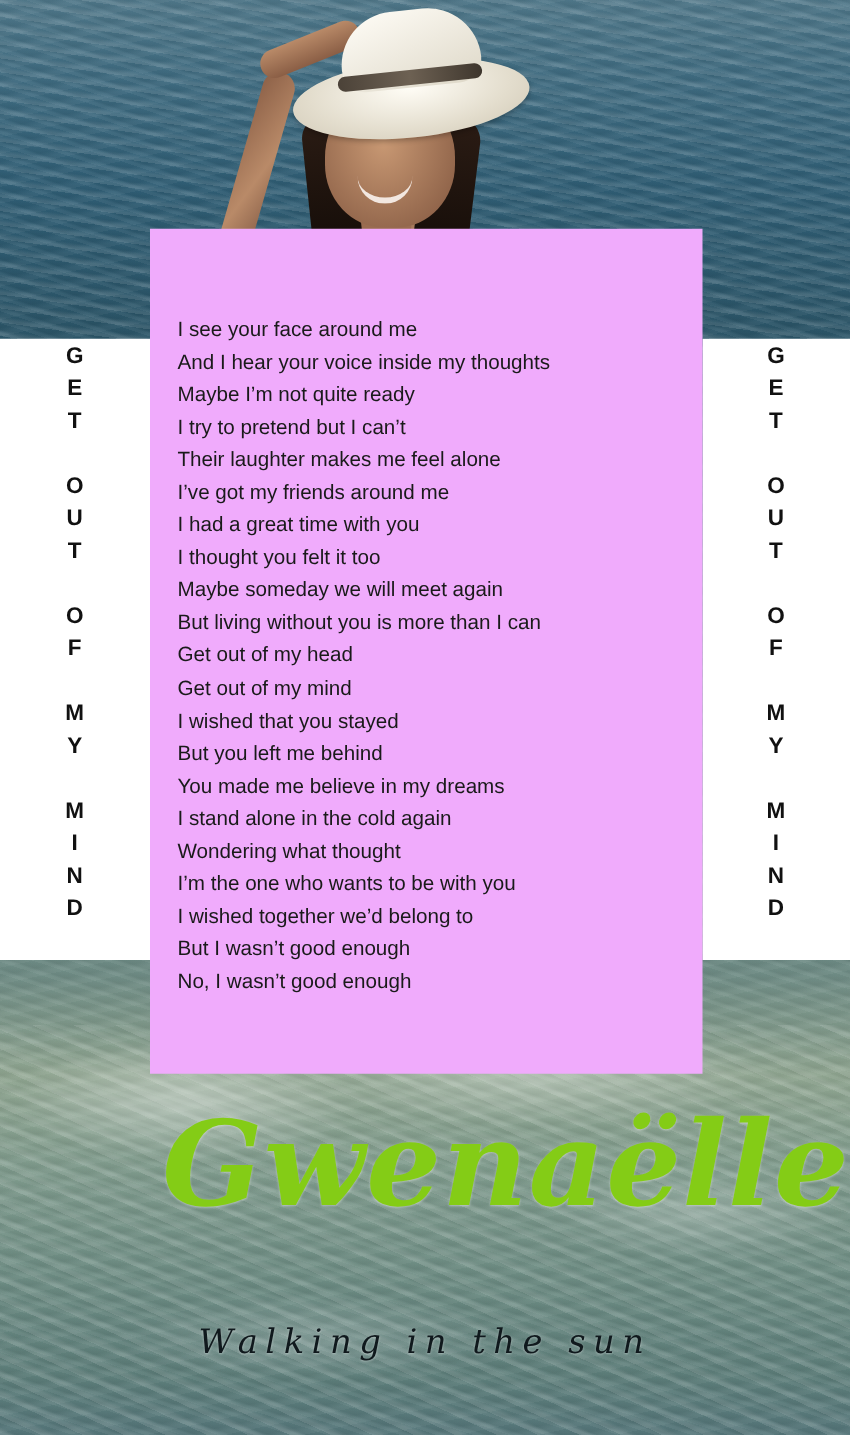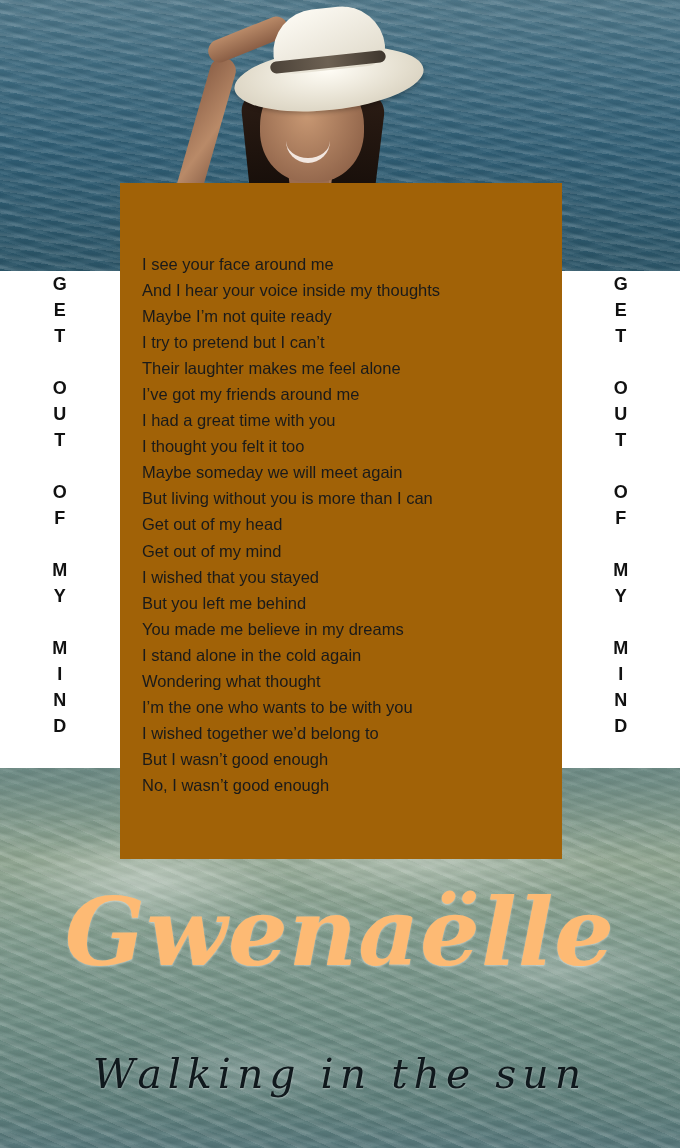--- a/index.html
+++ b/index.html
@@ -218,21 +218,21 @@
     transform: rotate(-12deg);
   }
 
   
   .lyrics-panel {
     position: absolute;
     left: 120px;
     top: 183px;
     width: 442px;
     height: 676px;
-    background: #a16207;
+    background: #f0abfc;
   }
   .lyrics-list {
     position: absolute;
     left: 22px;
     top: 68px;
     right: 10px;
     margin: 0;
     padding: 0;
     list-style: none;
   }
@@ -269,39 +269,39 @@
     letter-spacing: 0.5px;
   }
   .vgap { height: 26px; }
 
   
   .artist-name {
     position: absolute;
     left: 0;
     top: 880px;
     width: 680px;
-    text-align: center;
+    text-align: right;
     font-family: "DejaVu Serif", serif;
     font-style: italic;
     font-weight: bold;
     font-size: 94px;
     line-height: 104px;
-    color: #fdba74;
+    color: #84cc16;
     text-shadow: 0 1px 2px rgba(255,255,255,0.45);
     letter-spacing: 1px;
   }
   .song-title {
     position: absolute;
     left: 0;
     top: 1050px;
     width: 680px;
     text-align: center;
     font-family: "DejaVu Serif", serif;
     font-style: italic;
-    font-size: 41px;
+    font-size: 27px;
     line-height: 48px;
     color: #10191d;
     letter-spacing: 6px;
     text-shadow: 0 1px 2px rgba(255,255,255,0.4);
   }
 </style>
 </head>
 <body>
 
 <div id="page">

